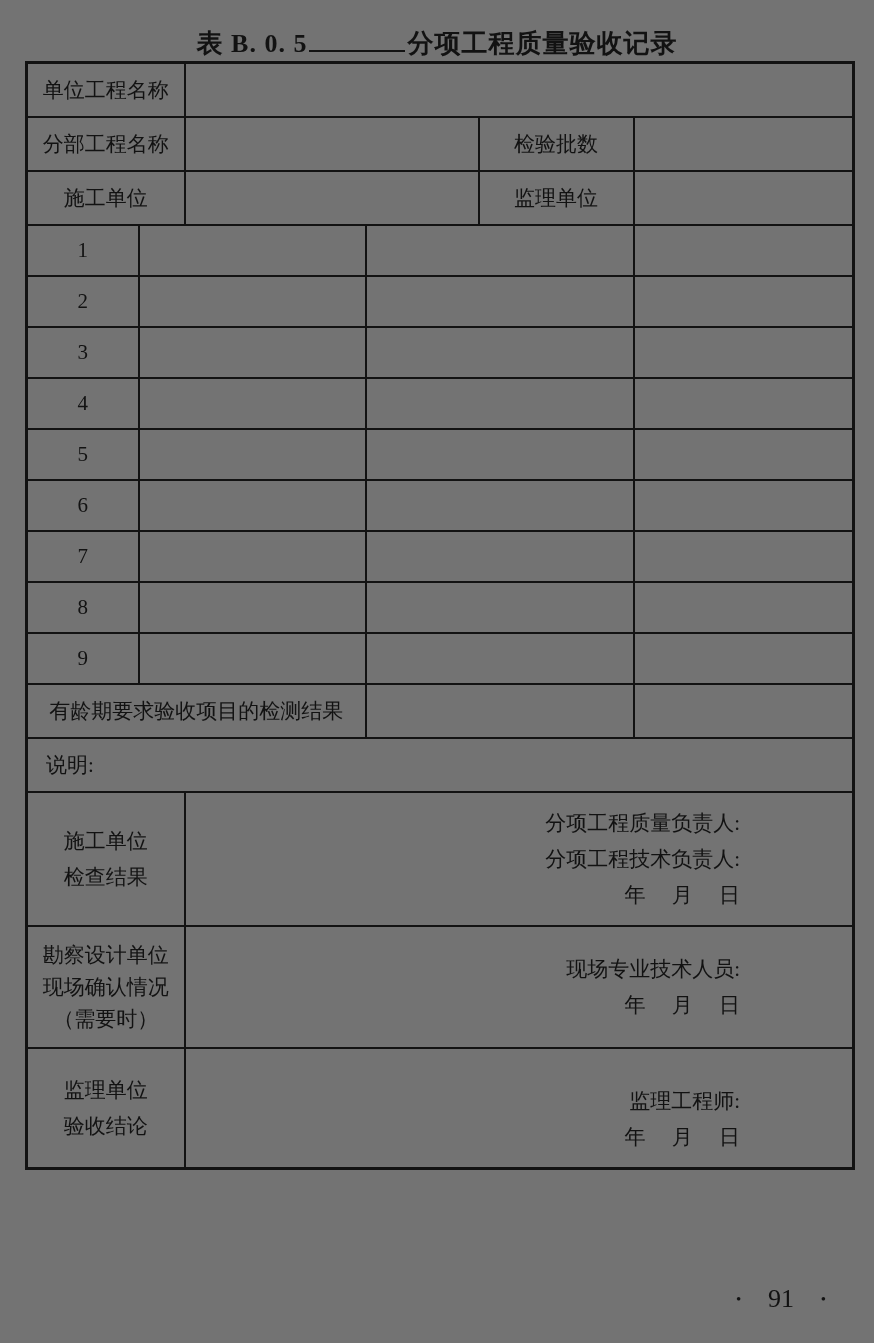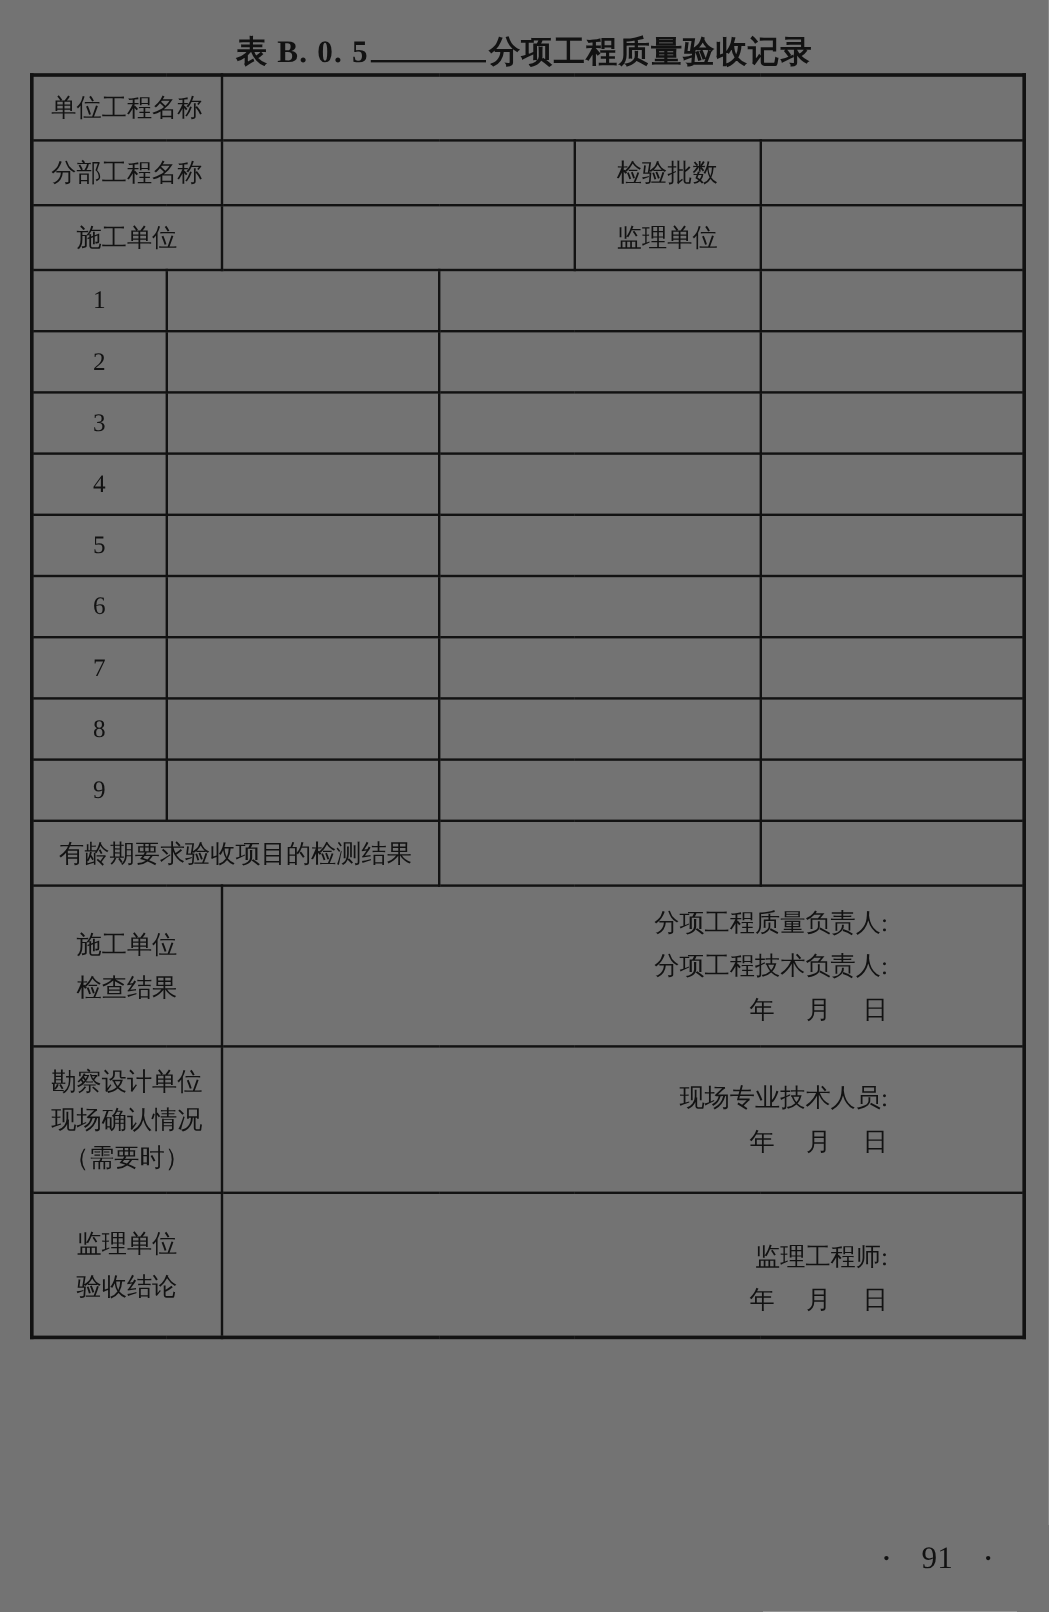--- a/index.html
+++ b/index.html
@@ -175,20 +175,23 @@
       <td colspan="2"></td>
       <td></td>
     </tr>
 
     <tr class="r-age">
       <td colspan="3">有龄期要求验收项目的检测结果</td>
       <td colspan="2"></td>
       <td></td>
     </tr>
 
+    <tr class="r-notes">
+      <td colspan="6" class="notes-cell">说明:</td>
+    </tr>
 
     <tr class="r-sig1">
       <td colspan="2" class="sig-label">
         <div>施工单位</div>
         <div>检查结果</div>
       </td>
       <td colspan="4" class="sig-cell">
         <div>分项工程质量负责人:</div>
         <div>分项工程技术负责人:</div>
         <div>年     月     日</div>

